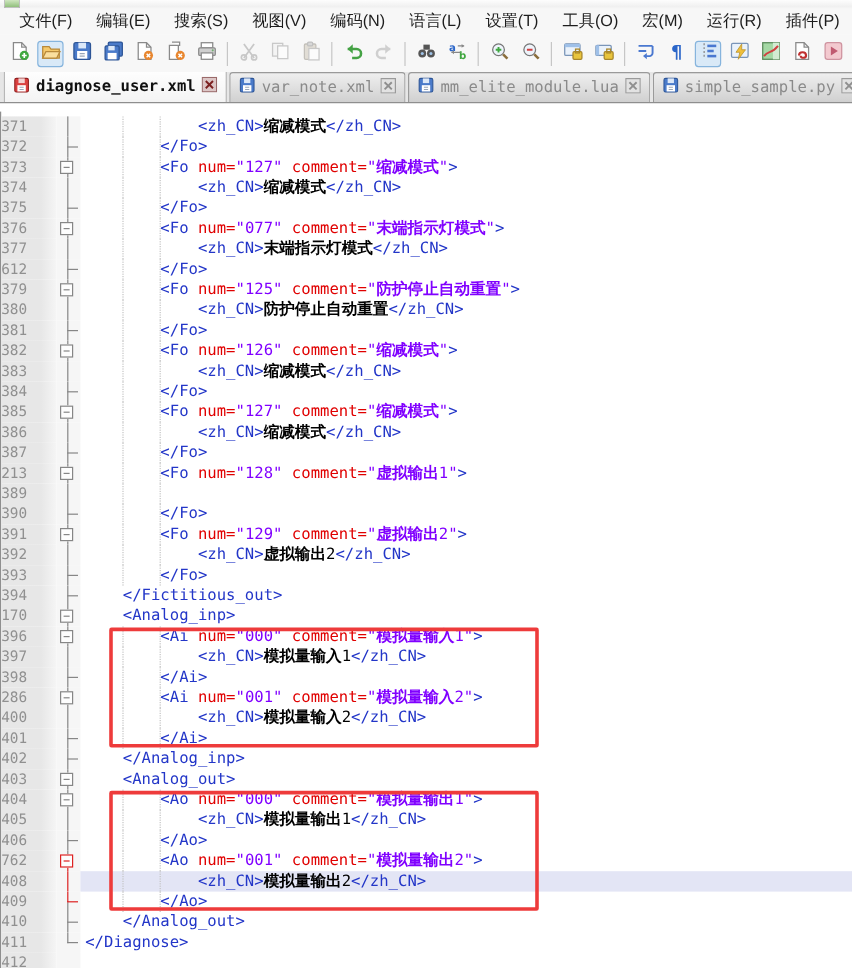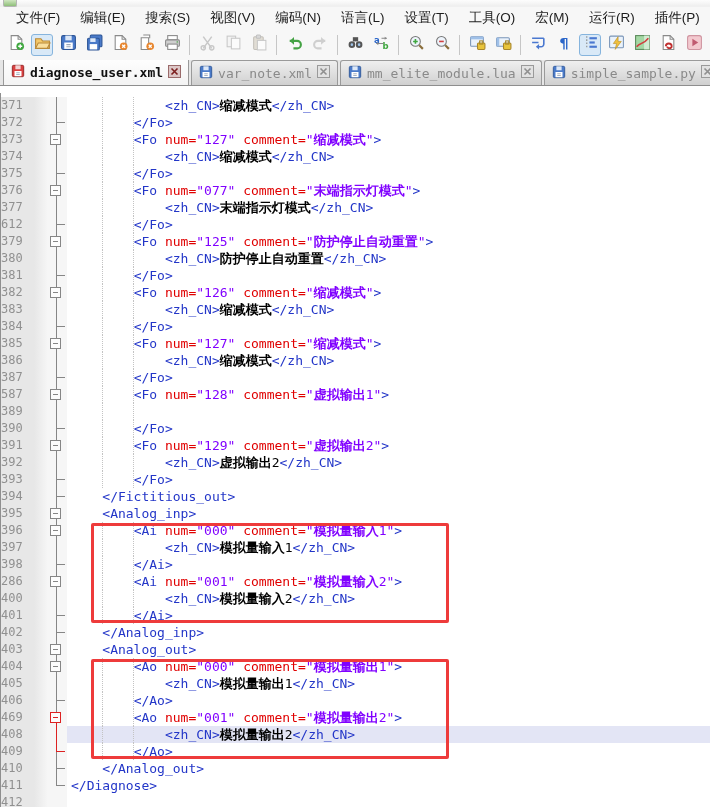--- a/index.html
+++ b/index.html
@@ -435,21 +435,21 @@
       </div>
       <div class="row">
         <div class="ln">387</div>
         <div class="fold">
           <div class="fv" style="top: 0px; height: 17px;"></div>
           <div class="ft"></div>
         </div>
         <div class="code"><div class="guide" style="left: 35px;"></div><div class="guide" style="left: 66px;"></div><span>        <span class="tk-b">&lt;/Fo&gt;</span></span></div>
       </div>
       <div class="row">
-        <div class="ln">587</div>
+        <div class="ln">213</div>
         <div class="fold">
           <div class="fv" style="top: 0px; height: 3px;"></div>
           <div class="fv" style="top: 14px; height: 3px;"></div>
           <div class="fb">
             <i></i>
           </div>
         </div>
         <div class="code"><div class="guide" style="left: 35px;"></div><div class="guide" style="left: 66px;"></div><span>        <span class="tk-b">&lt;Fo</span><span class="tk-r"> num=</span><span class="tk-p">"128"</span><span class="tk-r"> comment=</span><span class="tk-p">"</span><span class="tk-pk">虚拟输出</span><span class="tk-p">1"</span><span class="tk-b">&gt;</span></span></div>
       </div>
       <div class="row">
@@ -495,21 +495,21 @@
       </div>
       <div class="row">
         <div class="ln">394</div>
         <div class="fold">
           <div class="fv" style="top: 0px; height: 17px;"></div>
           <div class="ft"></div>
         </div>
         <div class="code"><span>    <span class="tk-b">&lt;/Fictitious_out&gt;</span></span></div>
       </div>
       <div class="row">
-        <div class="ln">395</div>
+        <div class="ln">170</div>
         <div class="fold">
           <div class="fv" style="top: 0px; height: 3px;"></div>
           <div class="fv" style="top: 14px; height: 3px;"></div>
           <div class="fb">
             <i></i>
           </div>
         </div>
         <div class="code"><span>    <span class="tk-b">&lt;Analog_inp&gt;</span></span></div>
       </div>
       <div class="row">
@@ -603,21 +603,21 @@
       </div>
       <div class="row">
         <div class="ln">406</div>
         <div class="fold">
           <div class="fv" style="top: 0px; height: 17px;"></div>
           <div class="ft"></div>
         </div>
         <div class="code"><div class="guide" style="left: 35px;"></div><div class="guide" style="left: 66px;"></div><span>        <span class="tk-b">&lt;/Ao&gt;</span></span></div>
       </div>
       <div class="row">
-        <div class="ln">469</div>
+        <div class="ln">762</div>
         <div class="fold">
           <div class="fv" style="top: 0px; height: 3px;"></div>
           <div class="fv red" style="top: 14px; height: 3px;"></div>
           <div class="fb redb">
             <i></i>
           </div>
         </div>
         <div class="code"><div class="guide" style="left: 35px;"></div><div class="guide" style="left: 66px;"></div><span>        <span class="tk-b">&lt;Ao</span><span class="tk-r"> num=</span><span class="tk-p">"001"</span><span class="tk-r"> comment=</span><span class="tk-p">"</span><span class="tk-pk">模拟量输出</span><span class="tk-p">2"</span><span class="tk-b">&gt;</span></span></div>
       </div>
       <div class="row">

